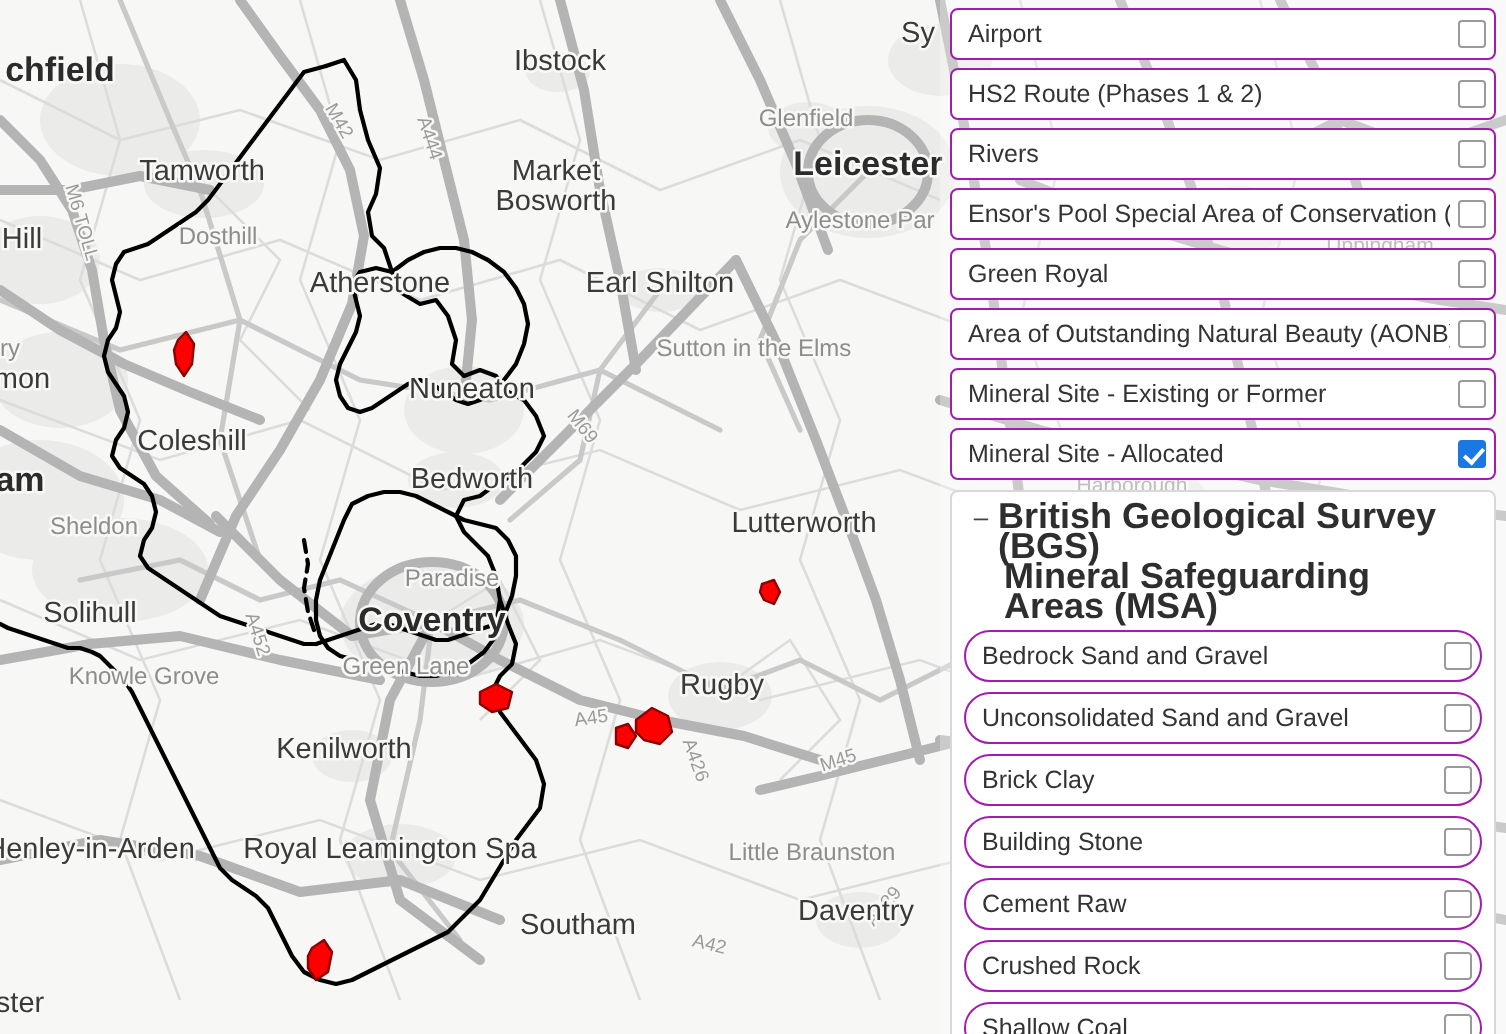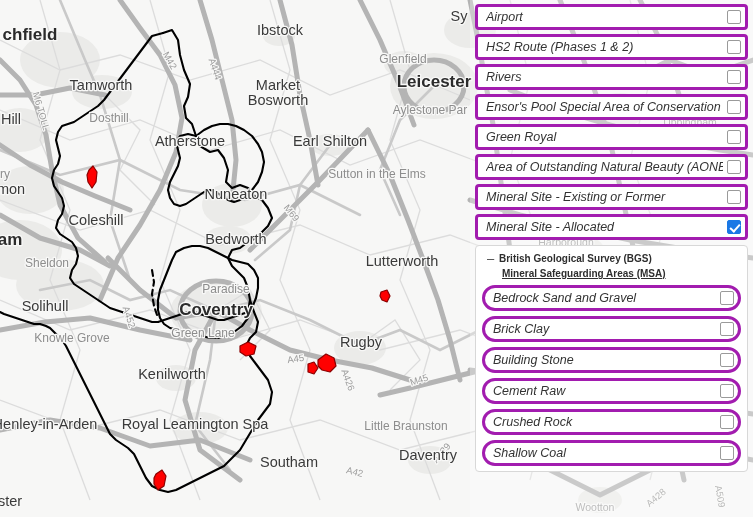--- a/index.html
+++ b/index.html
@@ -61,24 +61,23 @@
     overflow: hidden;
   }
   .layer-item {
     position: relative;
     display: flex;
     align-items: center;
     height: 26px;
     margin-bottom: 4px;
     padding: 0 4px 0 8px;
     background: #ffffff;
-    border: 3px solid #a21caf;
+    border: 1px solid #a21caf;
     border-radius: 4px;
     cursor: pointer;
-    font-style: italic;
   }
   .layer-item .lbl {
     flex: 1 1 auto;
     font-size: 12.5px;
     color: #333333;
     white-space: nowrap;
     overflow: hidden;
     line-height: 24px;
   }
   .cbox {
@@ -122,27 +121,27 @@
     width: 13px;
     font-size: 13px;
     color: #444;
     line-height: 15px;
     text-align: center;
     cursor: pointer;
     user-select: none;
   }
   .group-title {
     flex: 1 1 auto;
-    font-size: 10px;
+    font-size: 18px;
     font-weight: 700;
     color: #2e2e2e;
     line-height: 15px;
     padding-left: 2px;
   }
-  .group-title .l2 { display: block; padding-left: 3px; text-decoration: underline; }
+  .group-title .l2 { display: block; padding-left: 3px; }
   .layer-group .layer-item { margin-bottom: 5px; border-radius: 13px; }
   .layer-group .layer-item:last-child { margin-bottom: 0; }
 </style>
 </head>
 <body>
 
 <div id="app">
 
   <div id="map-canvas">
     <svg id="map-svg" viewBox="0 0 753 517" xmlns="http://www.w3.org/2000/svg">
@@ -403,20 +402,24 @@
           <span class="l1">British Geological Survey (BGS)</span>
           <span class="l2">Mineral Safeguarding Areas (MSA)</span>
         </span>
       </div>
       <div id="group-layer-list">
           <div class="layer-item">
             <span class="lbl">Bedrock Sand and Gravel</span>
             <span class="cbox"></span>
           </div>
           <div class="layer-item">
+            <span class="lbl">Unconsolidated Sand and Gravel</span>
+            <span class="cbox"></span>
+          </div>
+          <div class="layer-item">
             <span class="lbl">Brick Clay</span>
             <span class="cbox"></span>
           </div>
           <div class="layer-item">
             <span class="lbl">Building Stone</span>
             <span class="cbox"></span>
           </div>
           <div class="layer-item">
             <span class="lbl">Cement Raw</span>
             <span class="cbox"></span>

